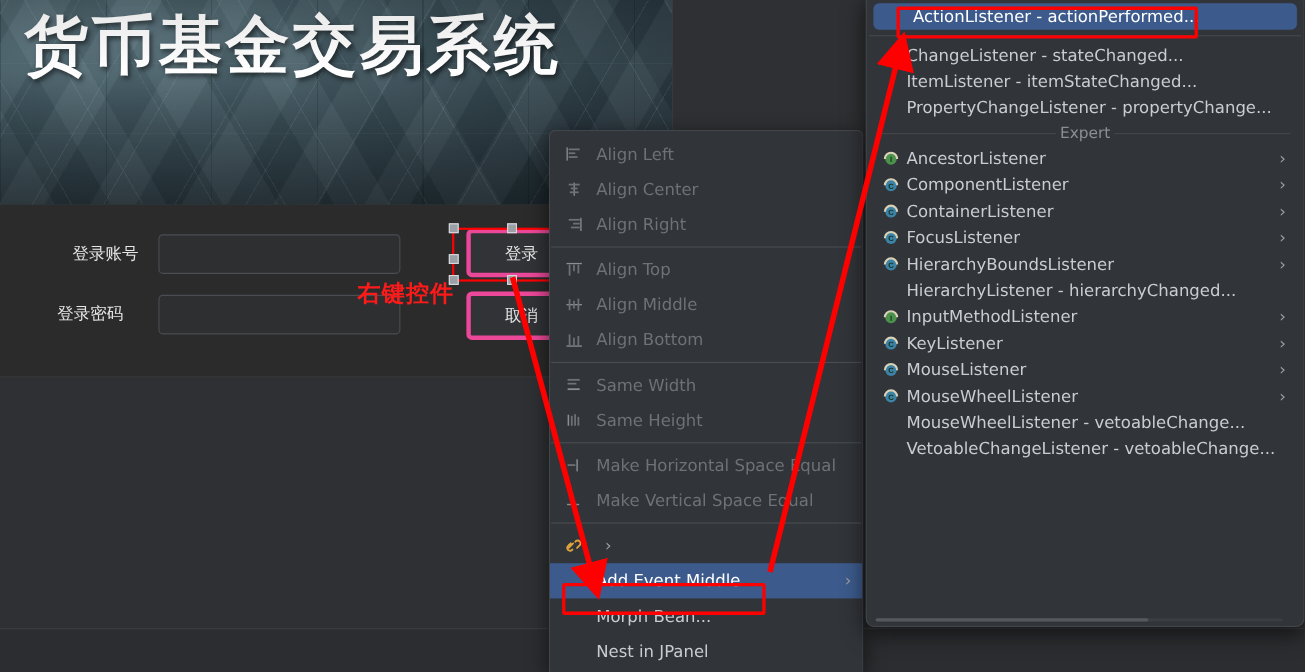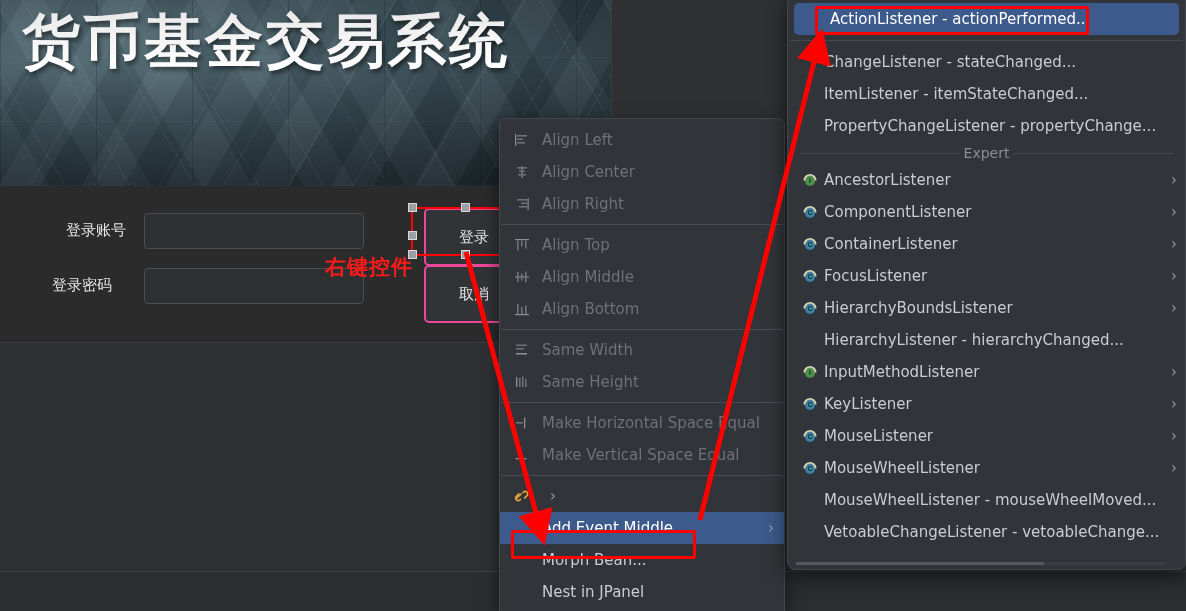--- a/index.html
+++ b/index.html
@@ -71,22 +71,22 @@
   }
   .lbl-user { left: 66px; top: 221px; }
   .lbl-pass { left: 52px; top: 276px; }
   .text-input {
     position: absolute; height: 36px; width: 220px;
     background: #2e2f31; border: 1px solid #4a4d52; border-radius: 4px;
   }
   .inp-user { left: 144px; top: 213px; }
   .inp-pass { left: 144px; top: 268px; }
   .form-btn {
-    position: absolute; width: 100px; height: 58px;
-    background: #313336; border: 2px solid #ec4899; border-radius: 5px;
+    position: absolute; width: 100px; height: 44px;
+    background: #313336; border: 4px solid #ec4899; border-radius: 5px;
     color: #e6e6e6; font-size: 15px;
     font-family: "DejaVu Sans", "Liberation Sans", sans-serif;
     display: flex; align-items: center; justify-content: center; text-align: right;
   }
   .btn-login  { left: 424px; top: 208px; }
   .btn-cancel { left: 424px; top: 265px; }
 
   
   .sel-line { position: absolute; background: #ff0000; height: 2px; }
   .sel-v    { position: absolute; background: #ff0000; width: 2px; }
@@ -136,22 +136,22 @@
   .lst-menu {
     position: absolute; left: 787px; top: -6px; width: 399px; height: 576px;
     background: #313438;
     border: 1px solid #43464b;
     border-radius: 8px;
     box-shadow: 0 6px 20px rgba(0,0,0,.6);
     padding: 8px 0 6px 0;
     overflow: hidden;
   }
   .lst-item {
-    position: relative; height: 32px; display: flex; align-items: center;
-    padding: 0 8px 0 14px; color: #c9ccd1; font-size: 15px;
+    position: relative; height: 24px; display: flex; align-items: center;
+    padding: 0 16px 0 14px; color: #c9ccd1; font-size: 15px;
     font-family: "DejaVu Sans", "Liberation Sans", sans-serif;
   }
   .lst-item.sel { background: #3c5a8c; color: #ffffff; border-radius: 5px; margin: 0 6px; }
   .lst-icon { width: 22px; flex: 0 0 22px; display: flex; align-items: center; }
   .lst-label { flex: 1 1 auto; white-space: nowrap; }
   .lst-arrow { color: #9a9da2; font-size: 15px; }
   .lst-sep { height: 1px; background: #45484d; margin: 5px 2px; }
   .lst-group {
     display: flex; align-items: center; gap: 4px;
     height: 22px; padding: 0 12px; color: #8b8e93; font-size: 14px;
@@ -469,21 +469,21 @@
               <circle cx="8" cy="8.6" r="5.2" fill="#3d8ab0" opacity=".92"></circle>
               <path d="M2.4 8.5 a5.6 5.6 0 0 1 11.2 0" stroke="#d9d2b8" stroke-width="1.9" fill="none"></path>
               <text x="8" y="11.4" text-anchor="middle" font-size="7" font-family="&quot;Liberation Sans&quot;,sans-serif" fill="#15301c" font-weight="bold">C</text>
             </svg>
           </span>
           <span class="lst-label">MouseWheelListener</span>
           <span class="lst-arrow">›</span>
         </div>
         <div class="lst-item">
           <span class="lst-icon"></span>
-          <span class="lst-label">MouseWheelListener - mouseWheelMoved...</span>
+          <span class="lst-label">MouseWheelListener - vetoableChange...</span>
         </div>
         <div class="lst-item">
           <span class="lst-icon"></span>
           <span class="lst-label">VetoableChangeListener - vetoableChange...</span>
         </div>
       </div>
     <div class="lst-scroll">
         <i></i>
       </div>
   </div>

